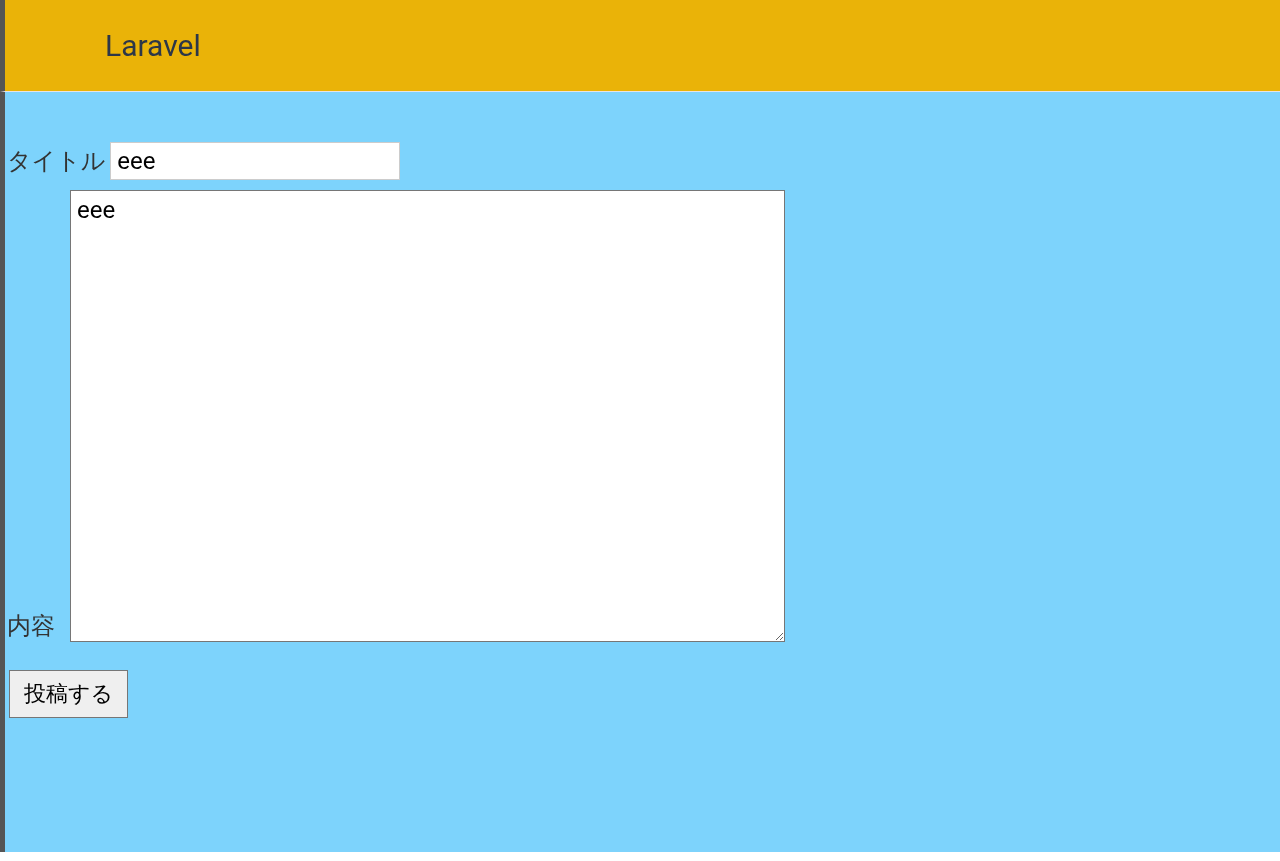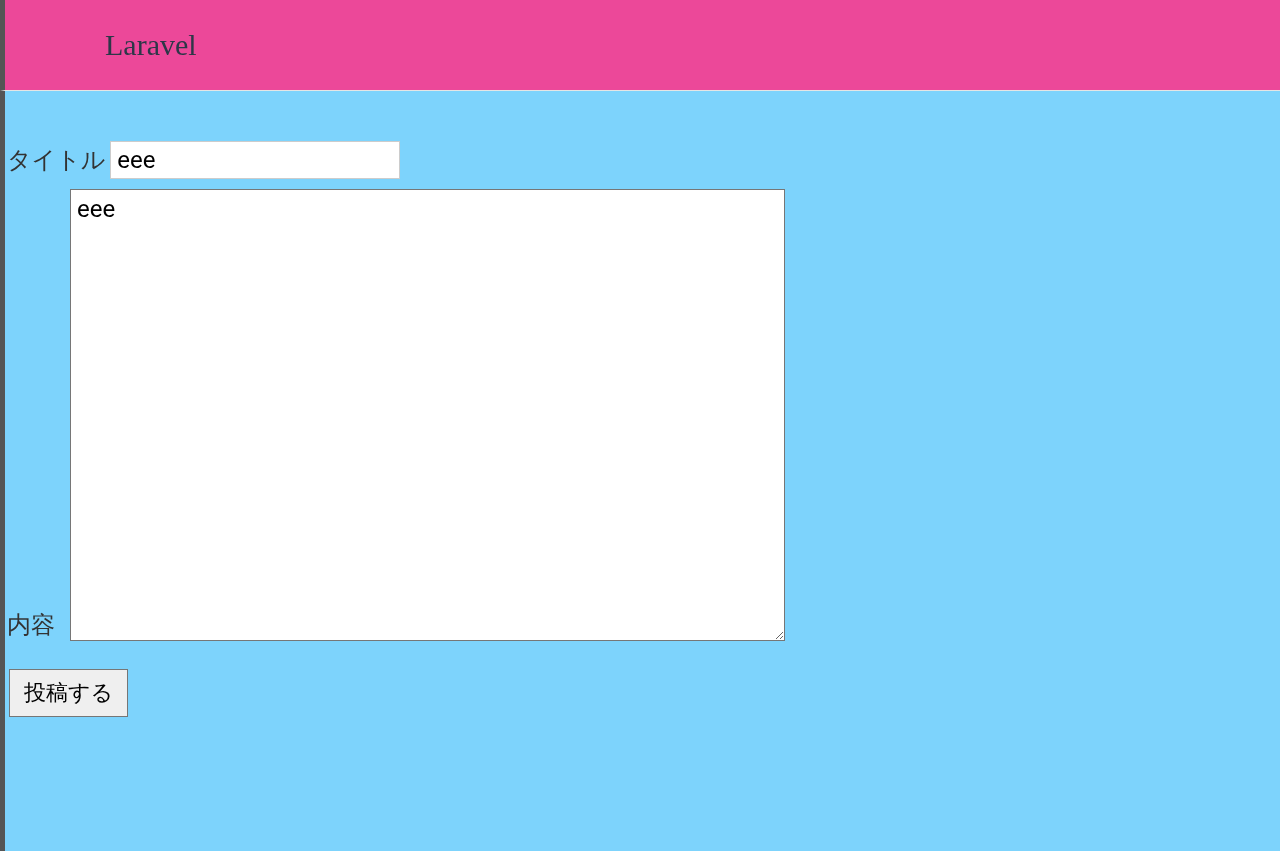--- a/index.html
+++ b/index.html
@@ -11,25 +11,24 @@
     body {
       font-family: -apple-system, BlinkMacSystemFont, "Segoe UI", Roboto, "Helvetica Neue", Arial, sans-serif;
       background: #fff;
       color: #333;
       width: 1280px;
       height: 861px;
       overflow: hidden;
     }
 
     .header {
-      background: #ec4899;
+      background: #eab308;
       border-bottom: 1px solid #e5e5e5;
       padding: 28px 0 28px 100px;
       border-left: 5px solid #555;
-      font-family: Liberation Serif, serif;
     }
 
     .header-title {
       font-size: 30px;
       font-weight: 400;
       color: #2d3748;
     }
 
     .content {
       background: #7dd3fc;

